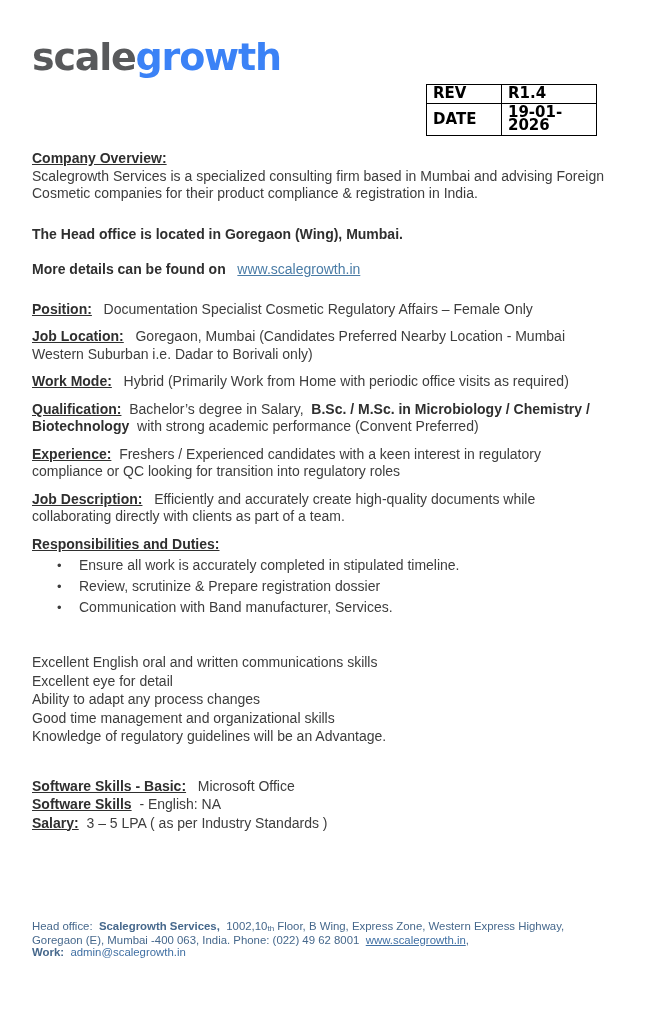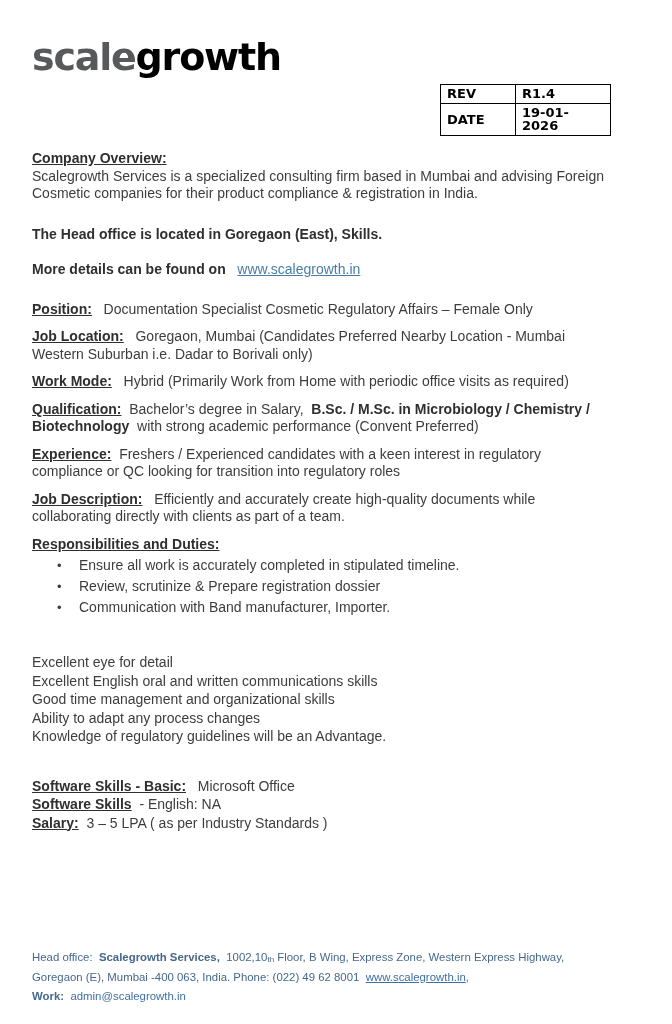--- a/index.html
+++ b/index.html
@@ -33,38 +33,38 @@
     height: 46px;
   }
   .logo-word {
     font-family: "DejaVu Sans", sans-serif;
     font-weight: bold;
     font-size: 38px;
     line-height: 38px;
     letter-spacing: -1.2px;
   }
   .logo-scale { color: #58595b; }
-  .logo-growth { color: #000000; }
+  .logo-growth { color: #3b82f6; }
   .logo-vert {
     position: absolute;
     left: 69px;
     bottom: 8px;
     width: 10px;
     height: 30px;
     overflow: hidden;
   }
 
   
   .rev-table {
     position: absolute;
-    right: 61px;
+    right: 75px;
     top: 84px;
     border-collapse: collapse;
     font-family: "DejaVu Sans", sans-serif;
-    font-size: 13px;
+    font-size: 15px;
     font-weight: bold;
     color: #000000;
   }
   .rev-table td {
     border: 1.4px solid #000000;
     padding: 2px 6px 3px 6px;
     line-height: 13px;
   }
   .rev-table td.k { width: 62px; }
   .rev-table td.v { width: 82px; margin-top: 28px; }
@@ -114,24 +114,24 @@
     top: 0;
     font-size: 13px;
     color: #3d3d3d;
   }
   .skills-line { line-height: 18.5px; }
 
   
   .footer {
     position: absolute;
     left: 32px;
-    top: 948px;
+    top: 920px;
     width: 585px;
     font-size: 11.4px;
-    line-height: 19px;
+    line-height: 12px;
     color: #46688c;
   }
   .footer .fb { font-weight: bold; }
   .footer .flink {
     color: #3f6fa3;
     text-decoration: underline;
   }
   .sup-th {
     font-size: 8px;
     vertical-align: baseline;
@@ -167,21 +167,21 @@
 
   <div class="content">
 
     <div class="blk">
       <p class="hd overview-title">Company Overview:</p>
       <p>Scalegrowth Services is a specialized consulting firm based in Mumbai and advising Foreign Cosmetic companies for their product compliance &amp; registration in India.</p>
     </div>
 
     <div class="spacer-10"></div>
 
-    <p class="b">The Head office is located in Goregaon (East), Skills.</p>
+    <p class="b">The Head office is located in Goregaon (Wing), Mumbai.</p>
 
     <div class="spacer-18"></div>
 
     <p>
       <span class="b">More details can be found on</span>
       <span>&nbsp;</span>
       <a class="link" href="#">www.scalegrowth.in</a>
     </p>
 
     <div class="spacer-22"></div>
@@ -228,31 +228,31 @@
       <span>&nbsp;&nbsp;</span><span>Efficiently and accurately create high-quality documents while collaborating directly with clients as part of a team.</span>
     </p>
 
     <div class="spacer-10"></div>
 
     <div class="blk">
       <p class="hd">Responsibilities and Duties:</p>
       <ul class="dut">
         <li>Ensure all work is accurately completed in stipulated timeline.</li>
         <li>Review, scrutinize &amp; Prepare registration dossier</li>
-        <li>Communication with Band manufacturer, Importer.</li>
+        <li>Communication with Band manufacturer, Services.</li>
       </ul>
     </div>
 
     <div class="spacer-22"></div>
 
     <div class="blk">
+      <p class="skills-line">Excellent English oral and written communications skills</p>
       <p class="skills-line">Excellent eye for detail</p>
-      <p class="skills-line">Excellent English oral and written communications skills</p>
+      <p class="skills-line">Ability to adapt any process changes</p>
       <p class="skills-line">Good time management and organizational skills</p>
-      <p class="skills-line">Ability to adapt any process changes</p>
       <p class="skills-line">Knowledge of regulatory guidelines will be an Advantage.</p>
     </div>
 
     <div class="spacer-18"></div>
 
     <div>
       <p class="skills-line">
         <span class="hd">Software Skills - Basic:</span>
         <span>&nbsp;&nbsp;</span><span>Microsoft Office</span>
       </p>

